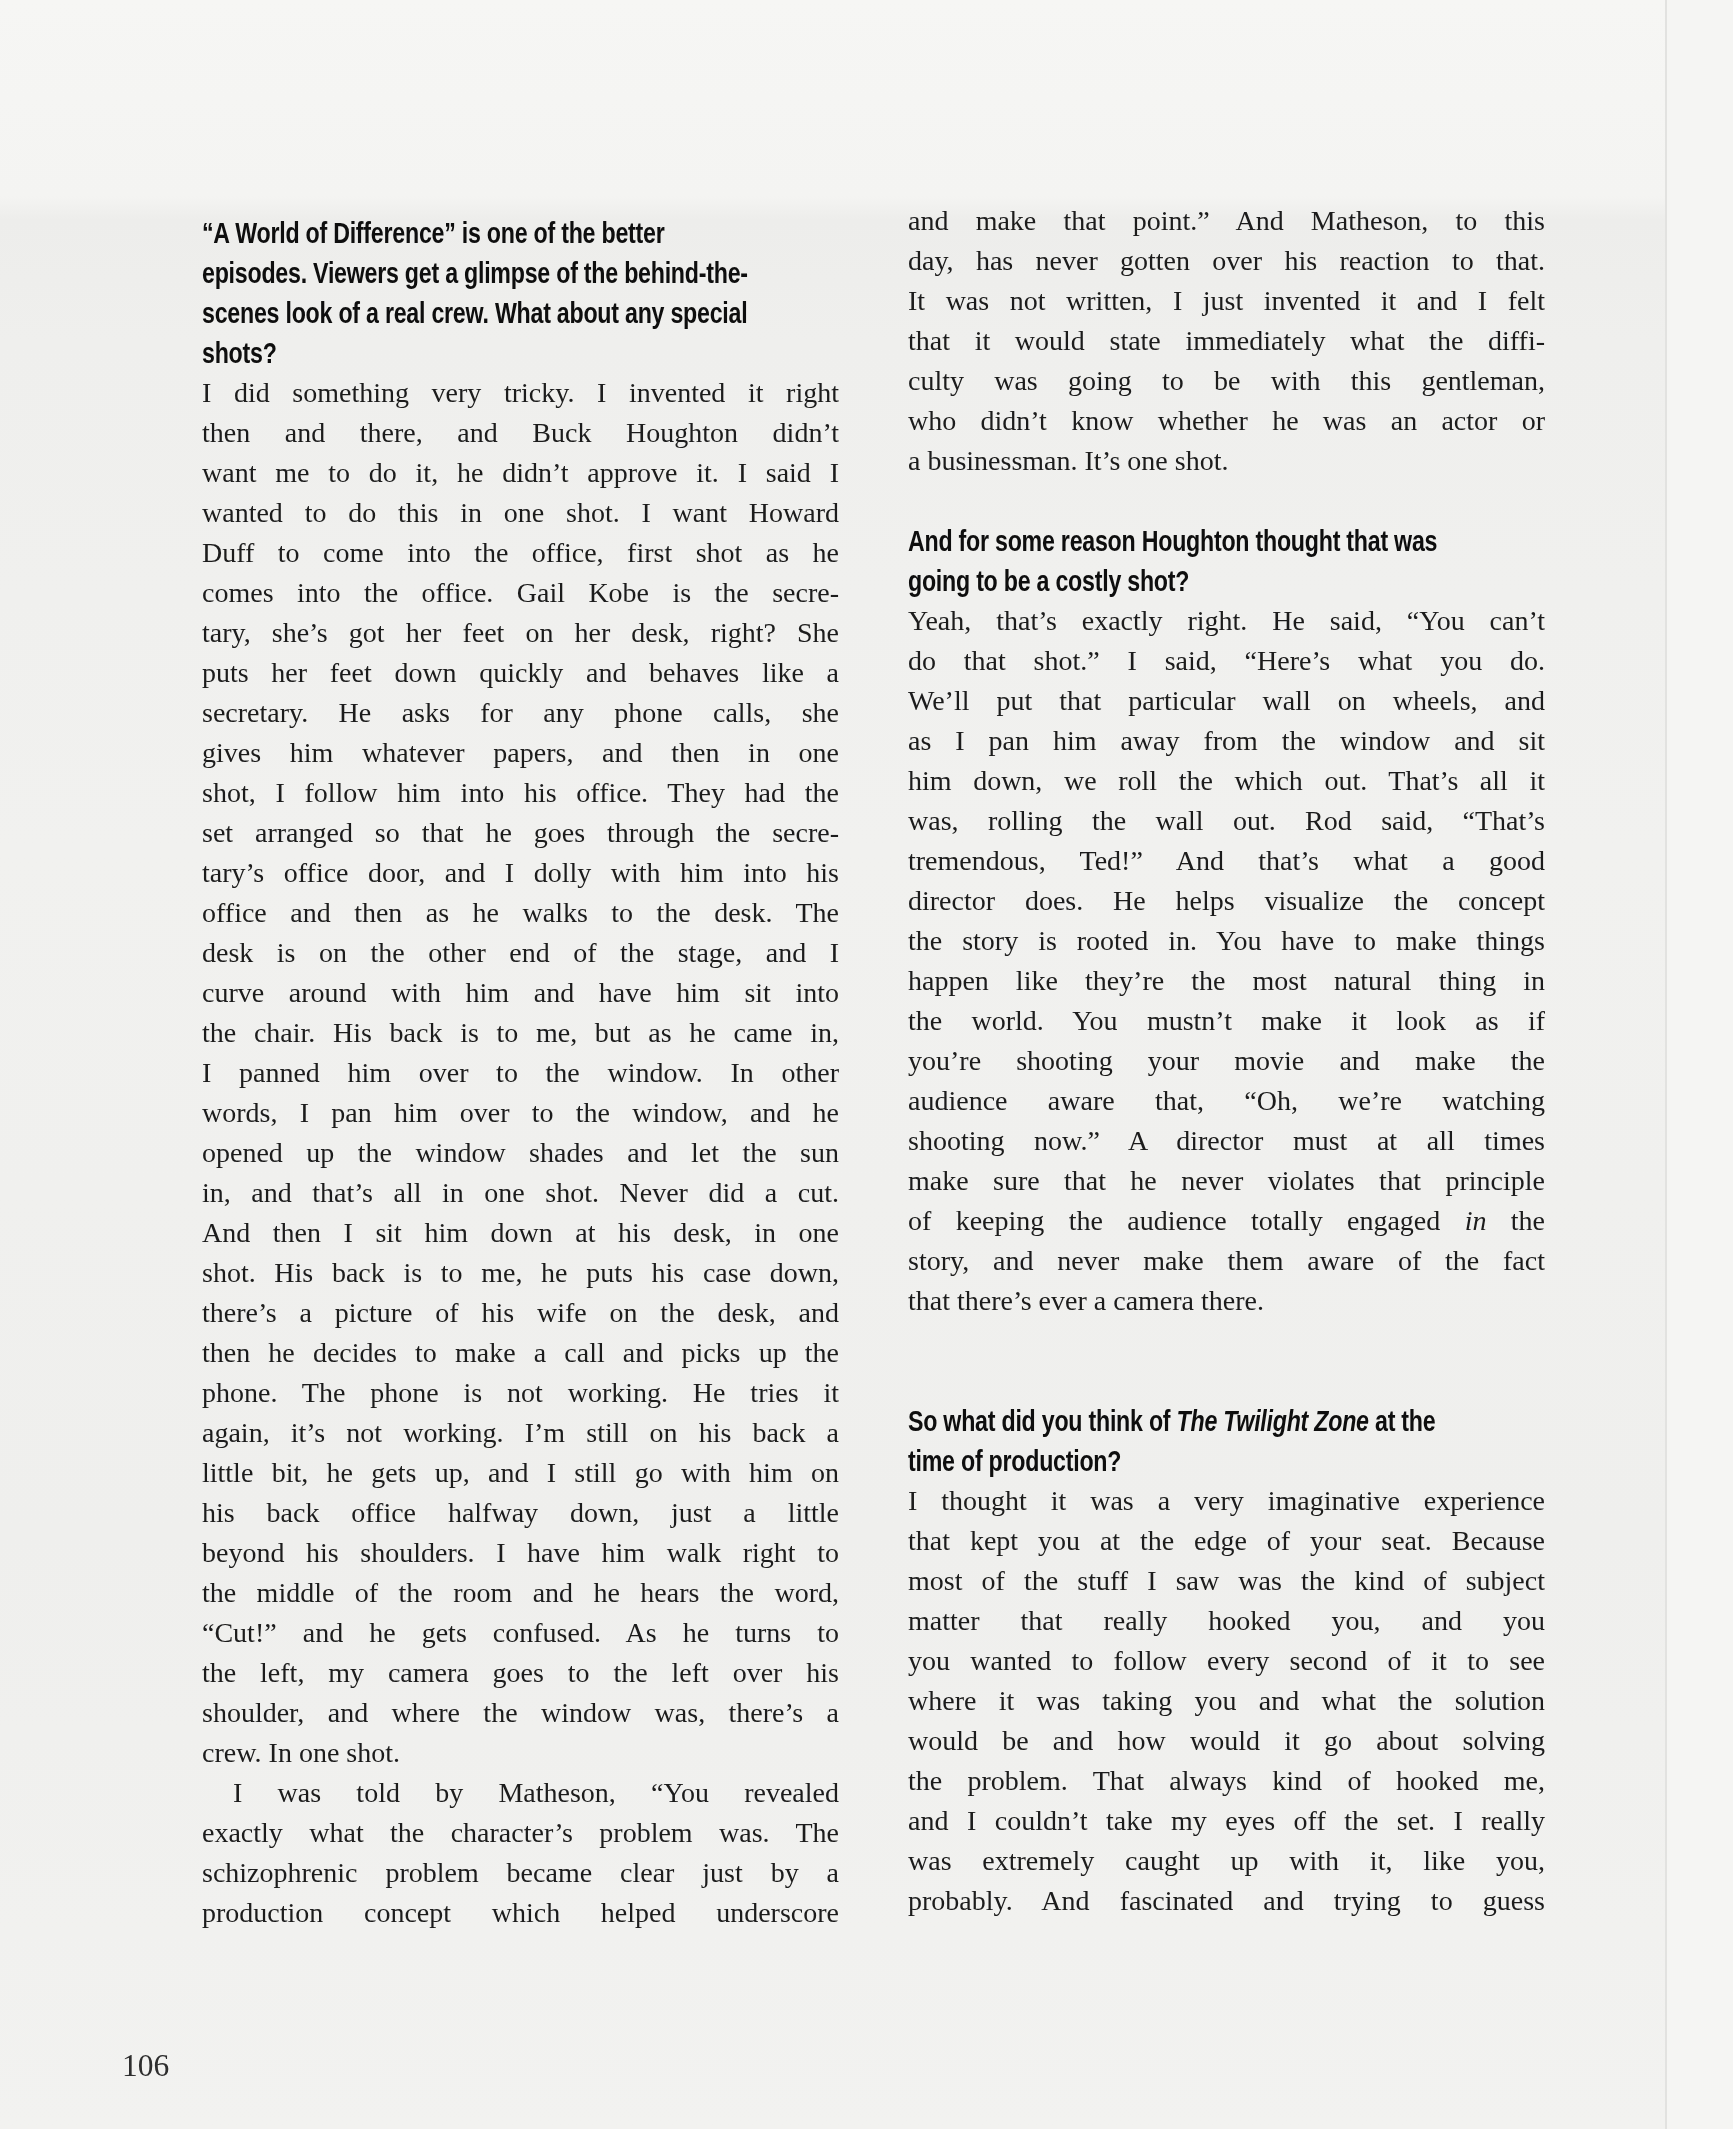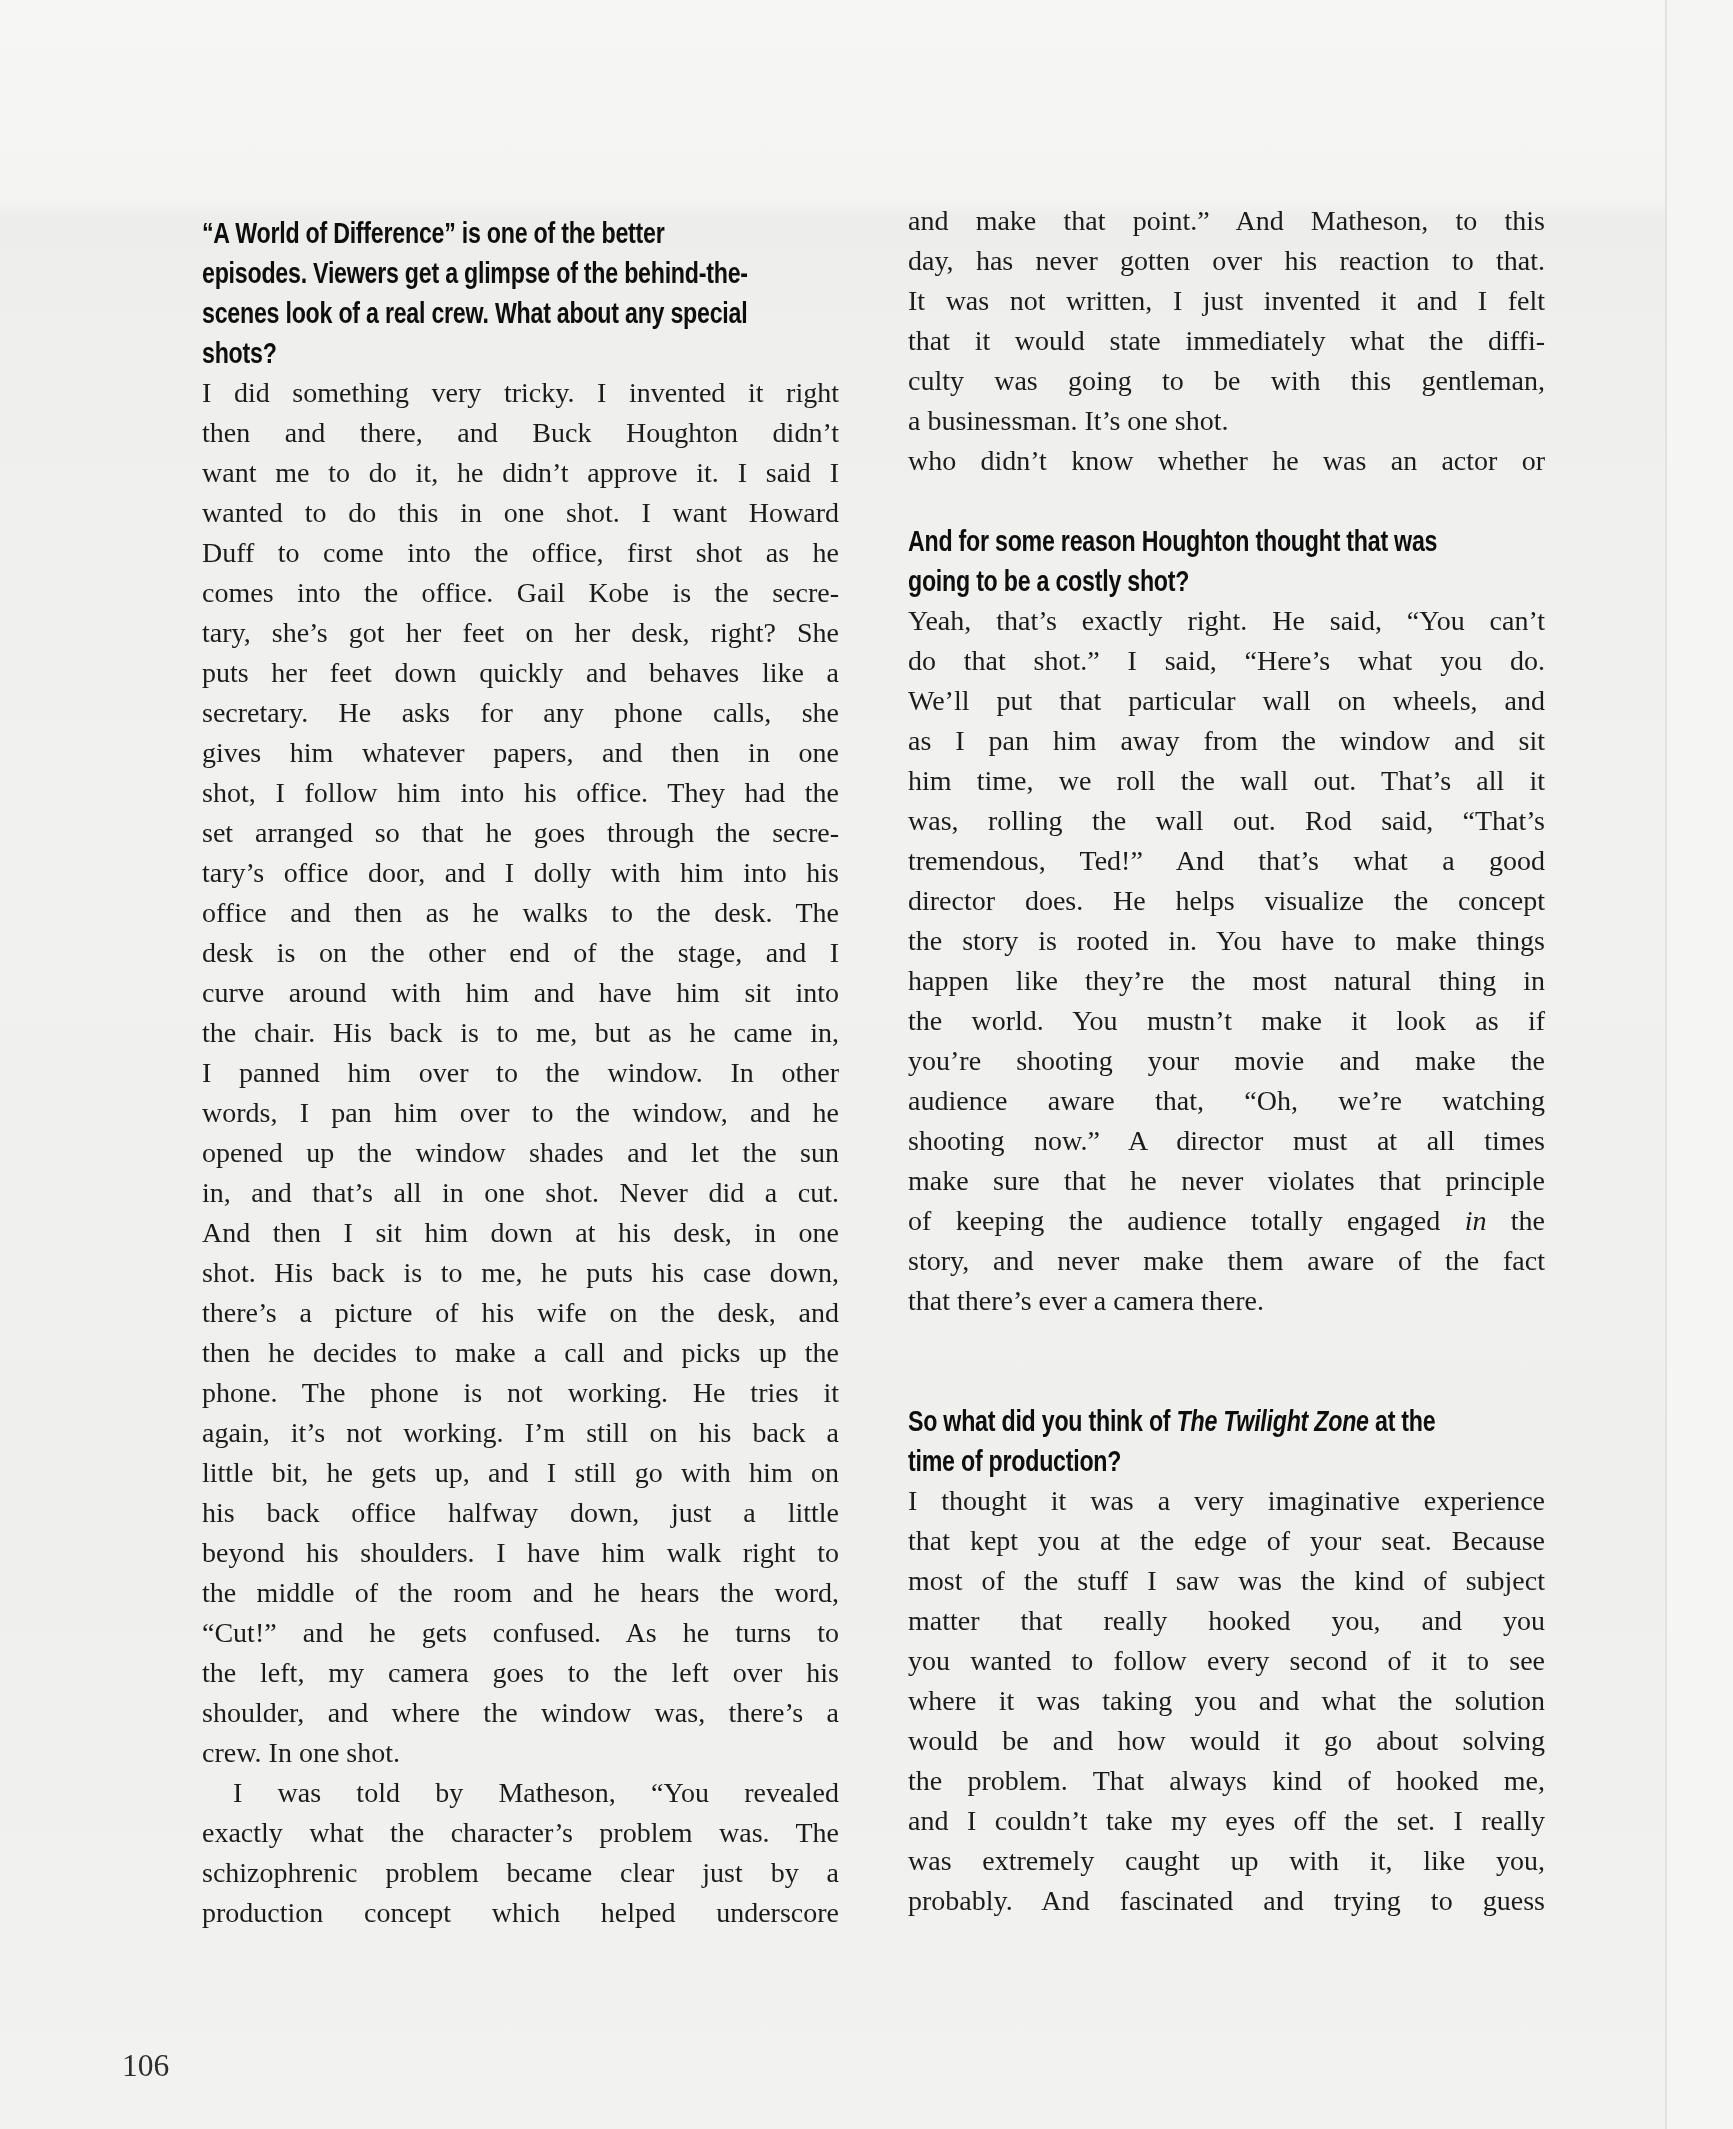--- a/index.html
+++ b/index.html
@@ -95,30 +95,30 @@
       <div class="line b"><span>exactly what the character’s problem was. The</span></div>
       <div class="line b"><span>schizophrenic problem became clear just by a</span></div>
       <div class="line b"><span>production concept which helped underscore</span></div>
     </div>
   <div class="col col-right">
       <div class="line b"><span>and make that point.” And Matheson, to this</span></div>
       <div class="line b"><span>day, has never gotten over his reaction to that.</span></div>
       <div class="line b"><span>It was not written, I just invented it and I felt</span></div>
       <div class="line b"><span>that it would state immediately what the diffi-</span></div>
       <div class="line b"><span>culty was going to be with this gentleman,</span></div>
+      <div class="line b"><span>who didn’t know whether he was an actor or</span></div>
       <div class="line b last"><span>a businessman. It’s one shot.</span></div>
-      <div class="line b"><span>who didn’t know whether he was an actor or</span></div>
       <div class="line gap"></div>
       <div class="line q"><span class="qinner"><span>And for some reason Houghton thought that was</span></span></div>
       <div class="line q"><span class="qinner"><span>going to be a costly shot?</span></span></div>
       <div class="line b"><span>Yeah, that’s exactly right. He said, “You can’t</span></div>
       <div class="line b"><span>do that shot.” I said, “Here’s what you do.</span></div>
       <div class="line b"><span>We’ll put that particular wall on wheels, and</span></div>
       <div class="line b"><span>as I pan him away from the window and sit</span></div>
-      <div class="line b"><span>him time, we roll the wall out. That’s all it</span></div>
+      <div class="line b"><span>him down, we roll the which out. That’s all it</span></div>
       <div class="line b"><span>was, rolling the wall out. Rod said, “That’s</span></div>
       <div class="line b"><span>tremendous, Ted!” And that’s what a good</span></div>
       <div class="line b"><span>director does. He helps visualize the concept</span></div>
       <div class="line b"><span>the story is rooted in. You have to make things</span></div>
       <div class="line b"><span>happen like they’re the most natural thing in</span></div>
       <div class="line b"><span>the world. You mustn’t make it look as if</span></div>
       <div class="line b"><span>you’re shooting your movie and make the</span></div>
       <div class="line b"><span>audience aware that, “Oh, we’re watching</span></div>
       <div class="line b"><span>shooting now.” A director must at all times</span></div>
       <div class="line b"><span>make sure that he never violates that principle</span></div>

